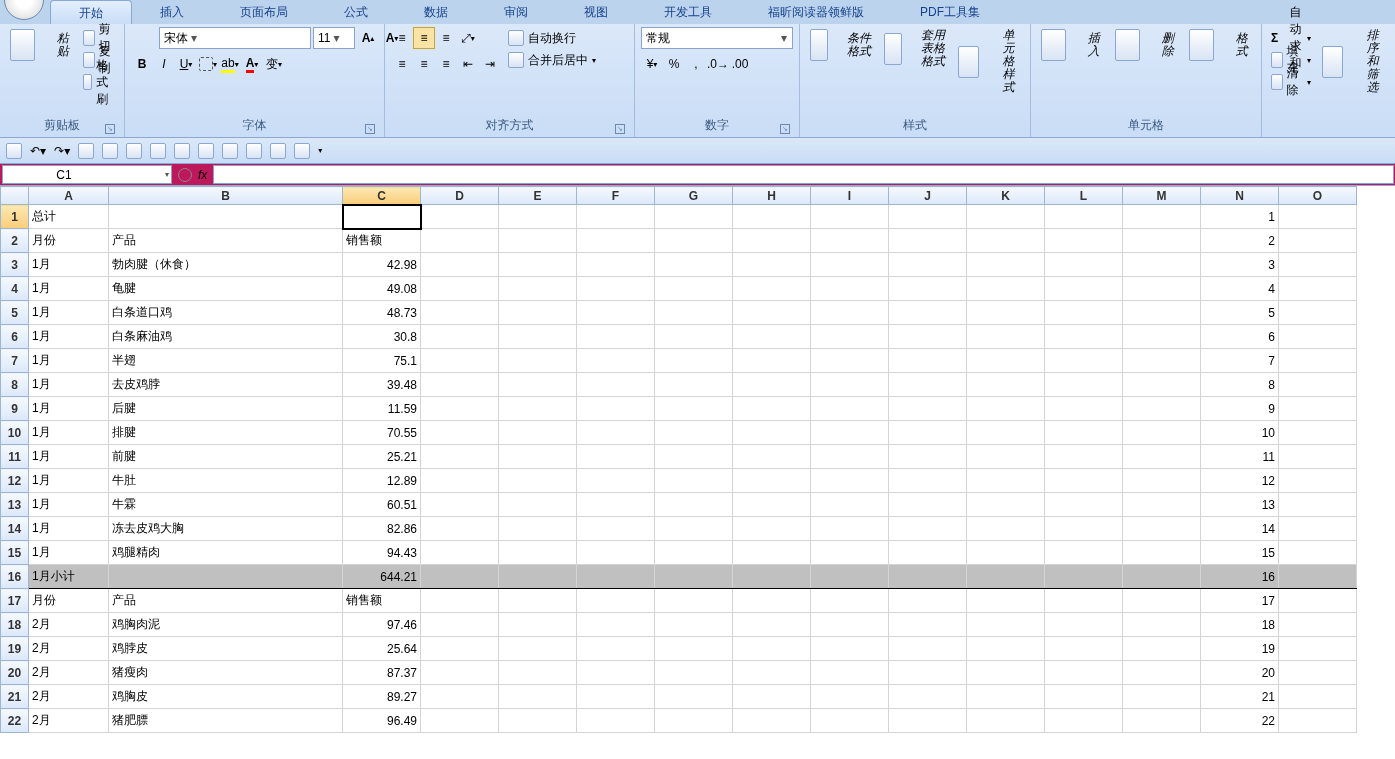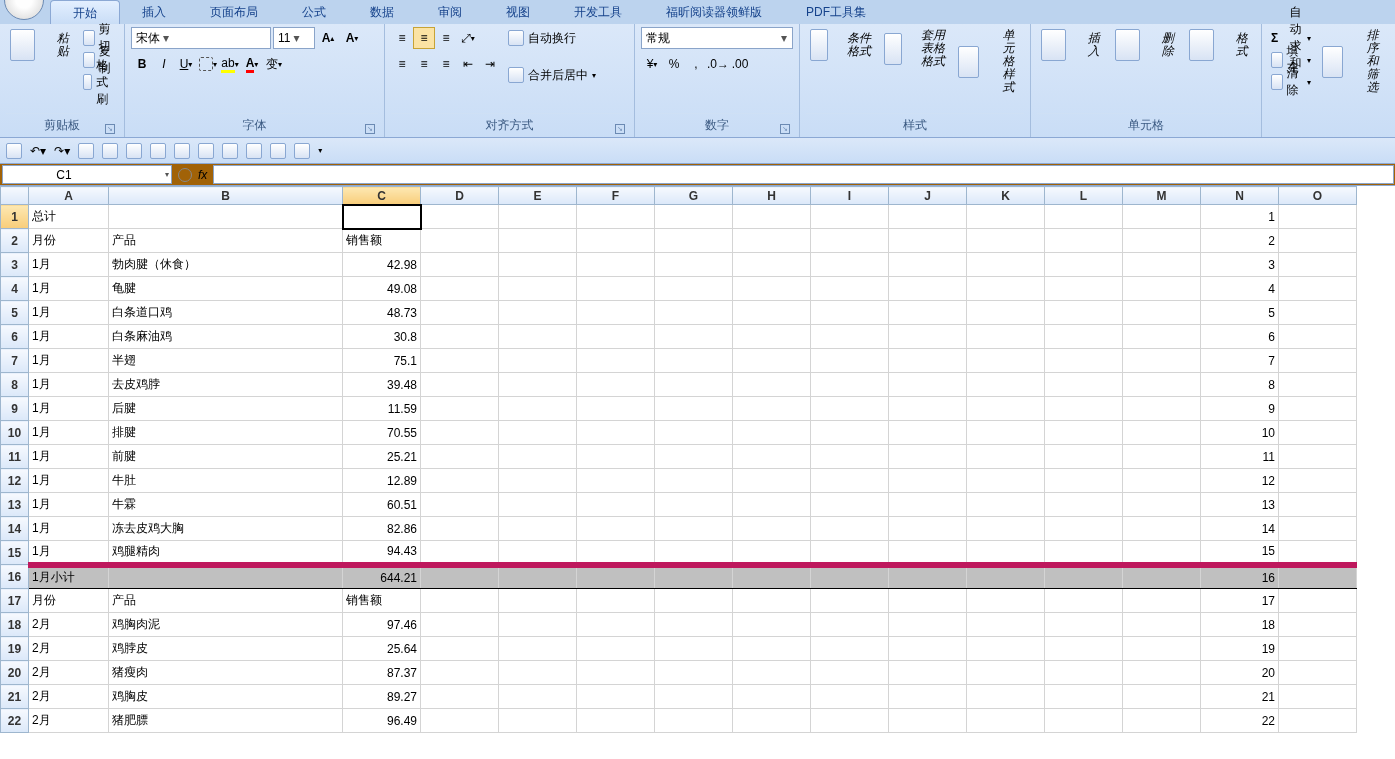--- a/index.html
+++ b/index.html
@@ -1,21 +1,21 @@
 <!DOCTYPE html>
 <html><head>
 <meta charset="utf-8">
 <style>
 * { margin:0; padding:0; box-sizing:border-box; font-family:"宋体",SimSun,Arial,sans-serif; font-size:12px; }
 body { background:#bcd3ee; width:1395px; height:759px; overflow:hidden; }
 
 
 .tabs-row { height:24px; display:flex; align-items:stretch; background:#bcd3ee; padding-left:50px; }
 .office-btn { position:absolute; left:4px; top:-20px; width:40px; height:40px; border-radius:50%; background:radial-gradient(circle,#fefefe 30%,#d0d0d0); border:1px solid #6b8ab3; }
-.tab { padding:4px 22px 0; color:#15428b; cursor:pointer; }
+.tab { padding:4px 28px 0; color:#15428b; cursor:pointer; }
 .tab.active { background:linear-gradient(#e3efff,#c9ddf6); border:1px solid #8ba8d4; border-bottom:none; border-radius:4px 4px 0 0; }
 
 
 .ribbon { height:114px; background:linear-gradient(#dbe8f9,#c9ddf6); display:flex; border-bottom:1px solid #8ba8d4; }
 .group { display:flex; flex-direction:column; border-right:1px solid #a4bdde; padding:3px 6px 0; position:relative; }
 .group-body { flex:1; display:flex; align-items:flex-start; gap:4px; }
 .group-label { text-align:center; color:#3b5a82; font-size:12px; padding:3px 0; border-top:1px solid #cfe0f5; position:relative; }
 .group-label .launcher { position:absolute; right:3px; bottom:3px; width:10px; height:10px; border:1px solid #6b8ab3; font-size:7px; line-height:7px; text-align:center; color:#6b8ab3; }
 .big-btn { display:flex; flex-direction:row; align-items:center; justify-content:flex-end; gap:18px; padding:2px 4px;font-style:italic; }
 .big-btn .ic { width:32px; height:32px; }
@@ -36,38 +36,38 @@
 .under-bar { border-bottom:3px solid; }
 
 
 .num-combo { width:152px; }
 
 
 .qat { height:26px; background:linear-gradient(#dbe8f9,#c9ddf6); display:flex; align-items:center; gap:8px; padding:0 6px; border-bottom:1px solid #8ba8d4; }
 .qat .ic { width:16px; height:16px; }
 
 
-.fbar { height:22px; background:#a16207; display:flex; align-items:stretch; border-bottom:1px solid #8ba8d4; }
+.fbar { height:22px; background:#be185d; display:flex; align-items:stretch; border-bottom:1px solid #8ba8d4; }
 .namebox { width:170px; display:flex; align-items:center; justify-content:flex-end; background:#fff; border:1px solid #8aa4c9; margin:1px 0 1px 2px; padding-right:2px; gap:40px;}
 .namebox-val { flex:1; text-align:center; }
 .fx-zone { display:flex; align-items:center; gap:6px; padding:0 6px; }
 .formula-input { flex:1; background:#fff; border:1px solid #8aa4c9; margin:1px 1px 1px 0; }
 
 
 .grid-wrap { background:#fff; height:575px; overflow:hidden; position:relative; }
 table { border-collapse:collapse; table-layout:fixed; }
 .colhdr, .rowhdr, .corner {
   background:linear-gradient(#f6f9fe,#dbe8f9); border:1px solid #9eb6ce; text-align:center; color:#333; height:18px;
 }
 .corner { width:28px; }
 .colhdr.sel, .rowhdr.sel { background:linear-gradient(#fde8b2,#f8cd7a); }
 td.cell { border:1px solid #d4d4d4; height:24px; padding:0 3px; overflow:hidden; white-space:nowrap; background:#fff; }
 td.cell.r { text-align:right; }
 .cell.active { outline:2px solid #000; outline-offset:-1px; }
-tbody tr.subtotal td.cell { border-top:6px solid #be185d; border-bottom:1px solid #000; background:#c0c0c0; }
+tbody tr.subtotal td.cell { border-top:1px solid #be185d; border-bottom:1px solid #000; background:#c0c0c0; }
 </style>
 </head>
 <body>
 
 <div style="position:relative;">
   <div class="office-btn"></div>
   <div class="tabs-row" id="tabs">
       <div class="tab active">开始</div>
       <div class="tab">插入</div>
       <div class="tab">页面布局</div>
@@ -103,21 +103,21 @@
             <span>格式刷</span>
           </div>
       </div>
     </div>
     <div class="group-label"><span>剪贴板</span><span class="launcher">↘</span></div>
   </div>
 
   <div class="group" style="min-width:260px;">
     <div class="group-body stack" style="gap:4px;">
       <div class="btn-row" style="gap:2px;">
-        <div class="combo" style="width:140px;">
+        <div class="combo" style="width:152px;margin-left:28px;">
             <span>宋体</span>
             <span class="dd">▾</span>
           </div>
         <div class="combo" style="width:42px;">
             <span>11</span>
             <span class="dd">▾</span>
           </div>
         <div class="sq">
             <b>A</b>
             <sup style="font-size:8px;">▴</sup>
@@ -169,21 +169,21 @@
           <div class="sq">⤢<span style="font-size:8px;">▾</span></div>
         </div>
         <div class="btn-row">
           <div class="sq">≡</div>
           <div class="sq">≡</div>
           <div class="sq">≡</div>
           <div class="sq">⇤</div>
           <div class="sq">⇥</div>
         </div>
       </div>
-      <div class="stack" style="gap:15px;">
+      <div class="stack" style="gap:0;">
         <div class="row-btn">
             <span class="ic"></span>
             <span>自动换行</span>
           </div>
         <div class="row-btn">
             <span class="ic"></span>
             <span>合并后居中</span>
             <span style="font-size:8px;">▾</span>
           </div>
       </div>

